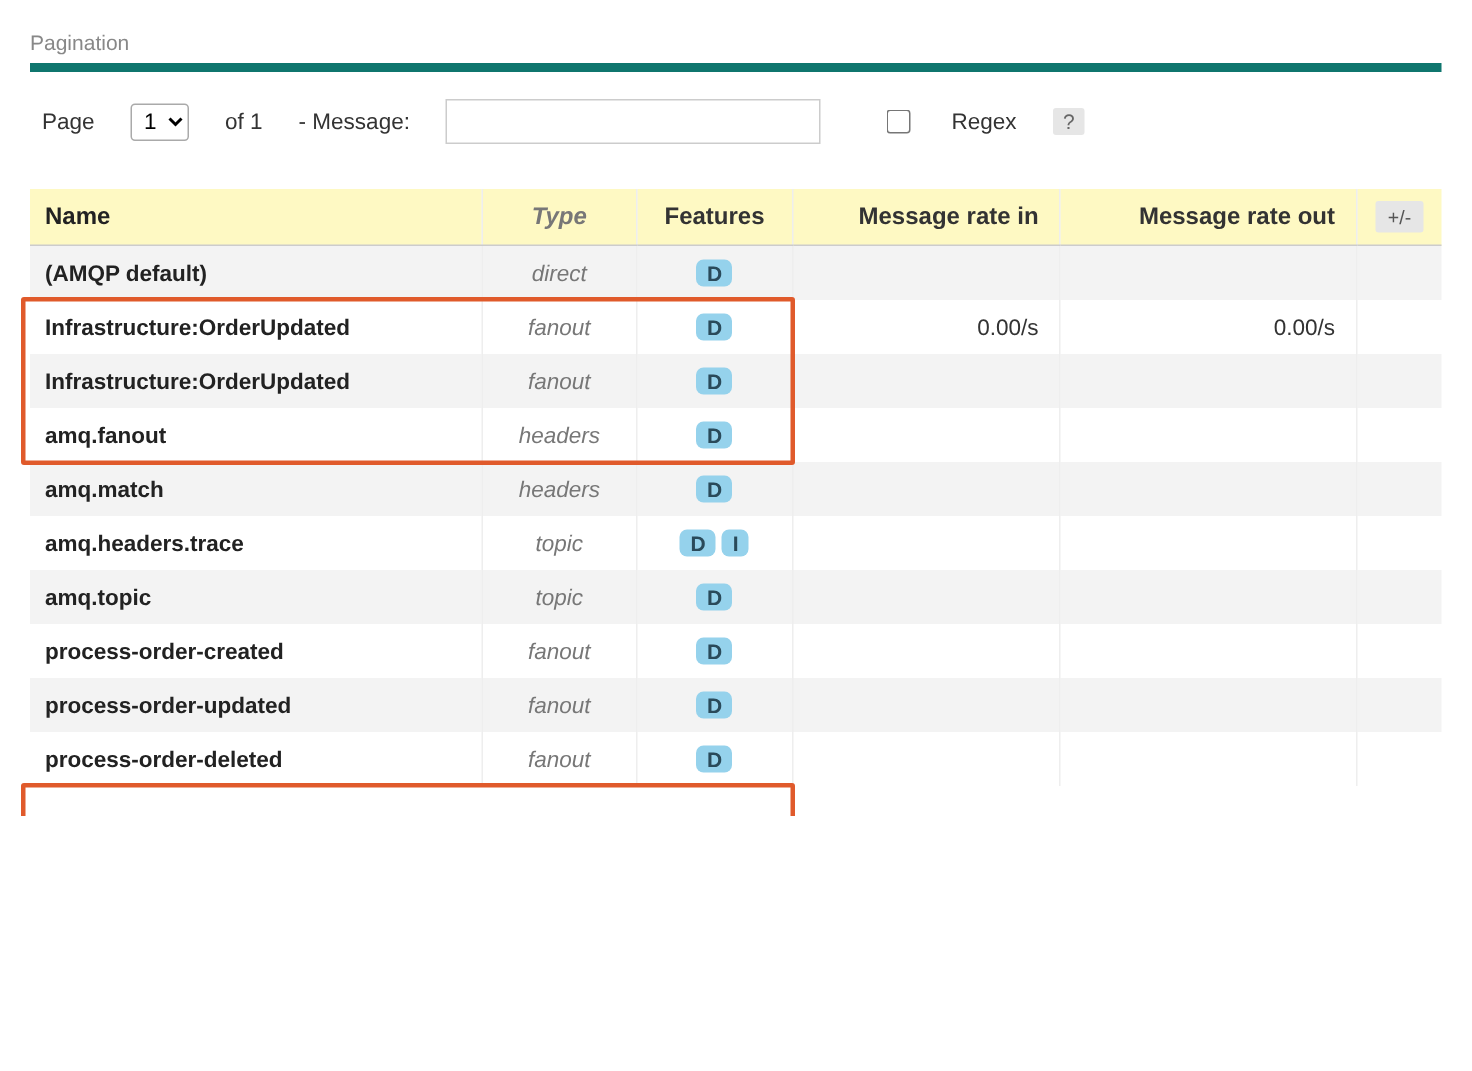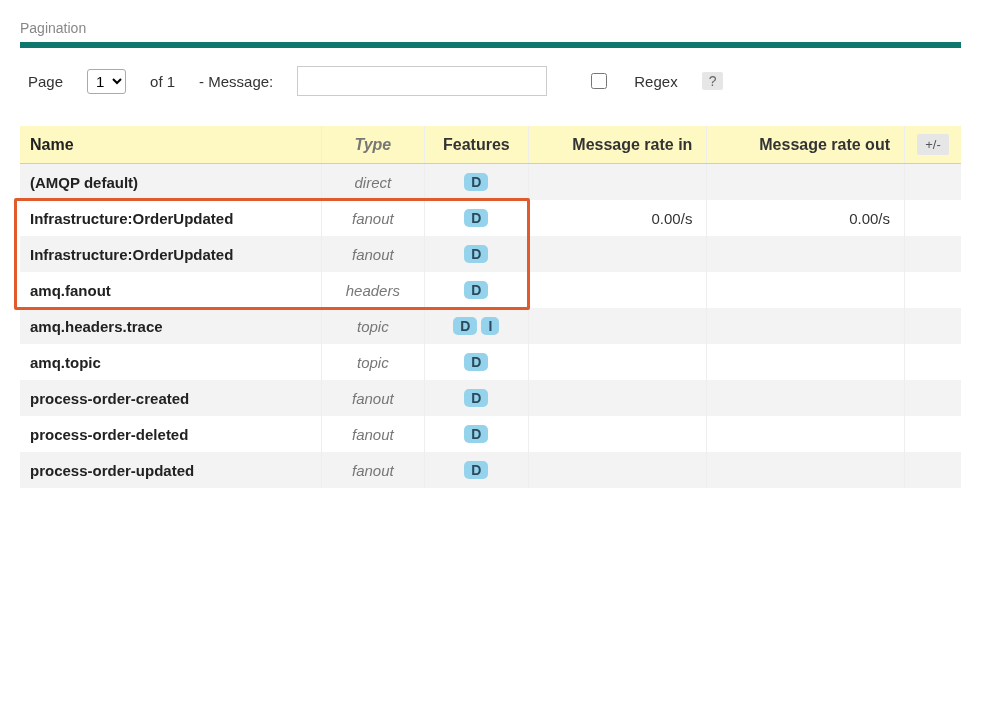--- a/index.html
+++ b/index.html
@@ -179,20 +179,28 @@
         </tr>
         <tr>
           <td class="col-name">amq.fanout</td>
           <td class="col-type">headers</td>
           <td class="col-features"><span class="feature-badge">D</span></td>
           <td class="col-rate-in"></td>
           <td class="col-rate-out"></td>
           <td class="col-toggle"></td>
         </tr>
         <tr>
+          <td class="col-name">amq.match</td>
+          <td class="col-type">headers</td>
+          <td class="col-features"><span class="feature-badge">D</span></td>
+          <td class="col-rate-in"></td>
+          <td class="col-rate-out"></td>
+          <td class="col-toggle"></td>
+        </tr>
+        <tr>
           <td class="col-name">amq.headers.trace</td>
           <td class="col-type">topic</td>
           <td class="col-features"><span class="feature-badge">D</span><span class="feature-badge">I</span></td>
           <td class="col-rate-in"></td>
           <td class="col-rate-out"></td>
           <td class="col-toggle"></td>
         </tr>
         <tr>
           <td class="col-name">amq.topic</td>
           <td class="col-type">topic</td>
@@ -203,29 +211,29 @@
         </tr>
         <tr>
           <td class="col-name">process-order-created</td>
           <td class="col-type">fanout</td>
           <td class="col-features"><span class="feature-badge">D</span></td>
           <td class="col-rate-in"></td>
           <td class="col-rate-out"></td>
           <td class="col-toggle"></td>
         </tr>
         <tr>
+          <td class="col-name">process-order-updated</td>
+          <td class="col-type">fanout</td>
+          <td class="col-features"><span class="feature-badge">D</span></td>
+          <td class="col-rate-in"></td>
+          <td class="col-rate-out"></td>
+          <td class="col-toggle"></td>
+        </tr>
+        <tr>
           <td class="col-name">process-order-deleted</td>
-          <td class="col-type">fanout</td>
-          <td class="col-features"><span class="feature-badge">D</span></td>
-          <td class="col-rate-in"></td>
-          <td class="col-rate-out"></td>
-          <td class="col-toggle"></td>
-        </tr>
-        <tr>
-          <td class="col-name">process-order-updated</td>
           <td class="col-type">fanout</td>
           <td class="col-features"><span class="feature-badge">D</span></td>
           <td class="col-rate-in"></td>
           <td class="col-rate-out"></td>
           <td class="col-toggle"></td>
         </tr>
       </tbody>
   </table>
 
   <div class="highlight-box" id="hl1" style="left: -6px; top: 72px; width: 516.109px; height: 112px;"></div>

